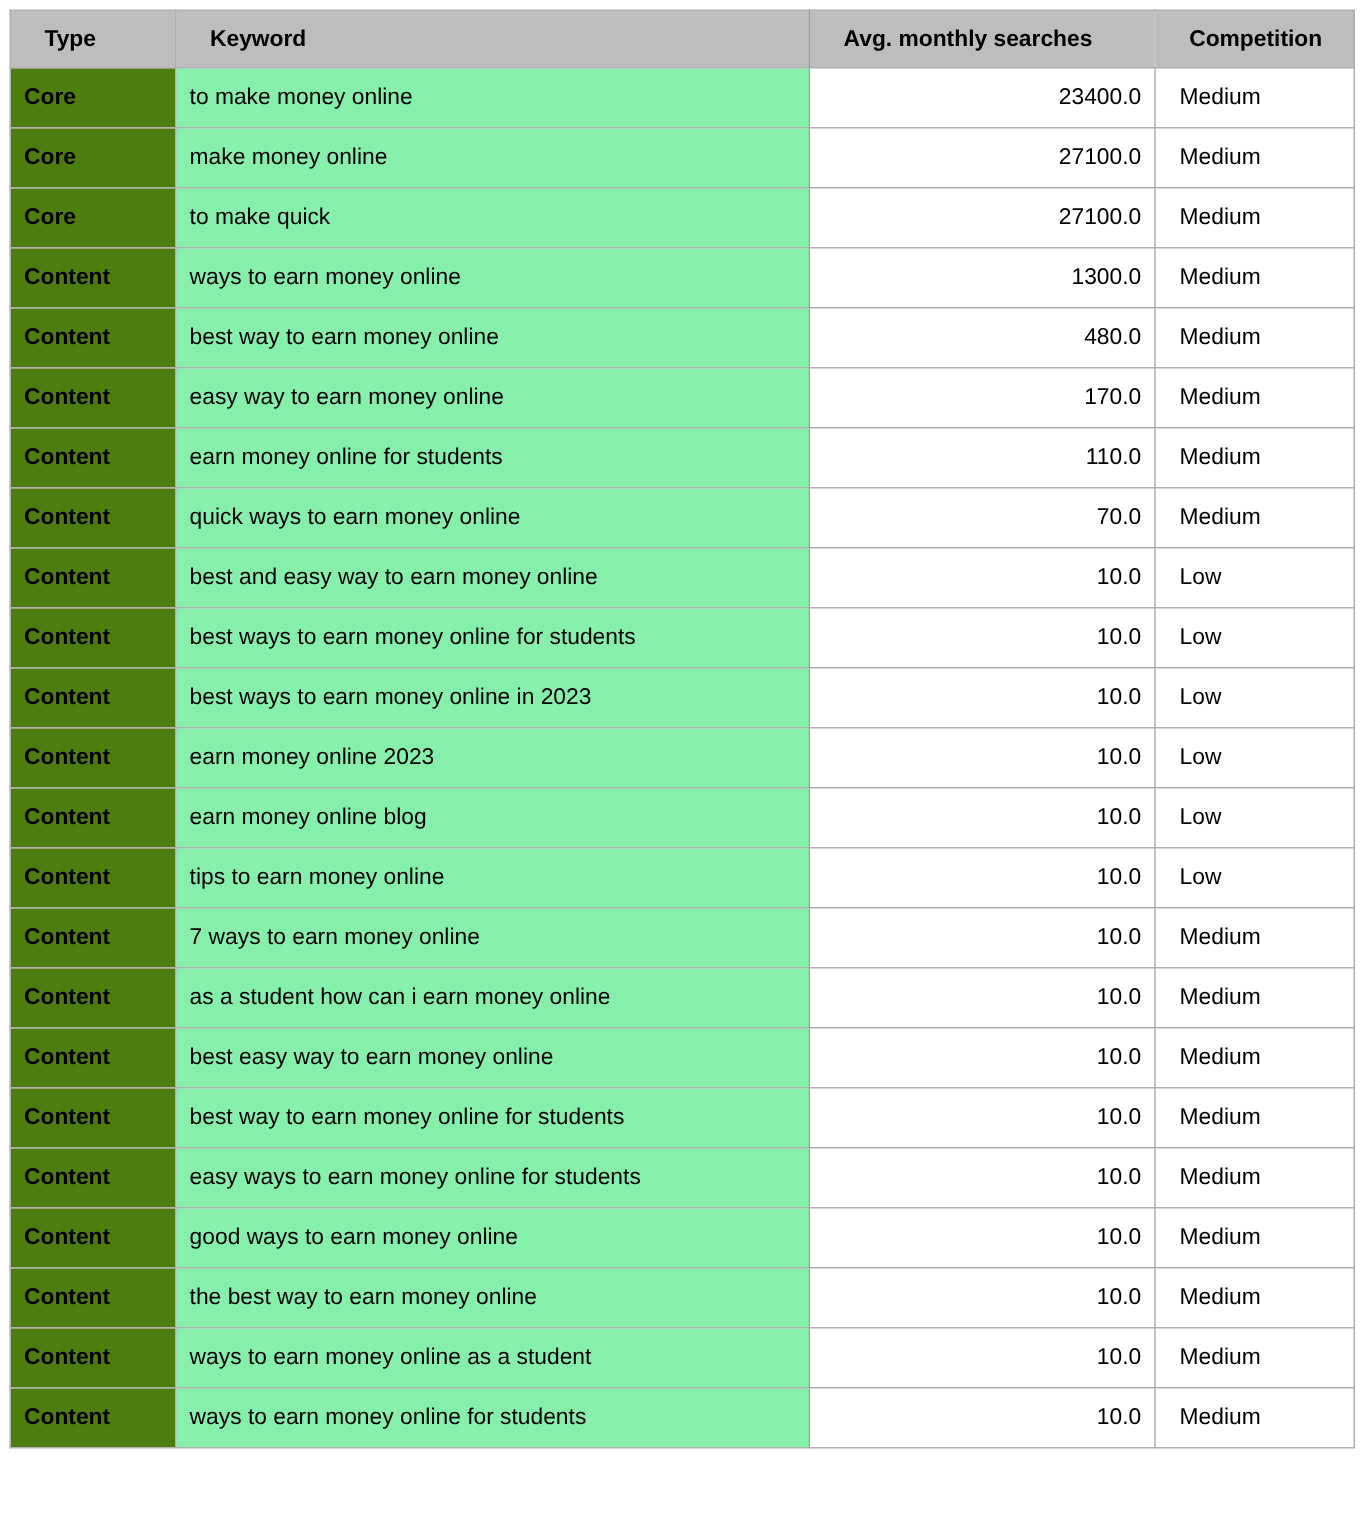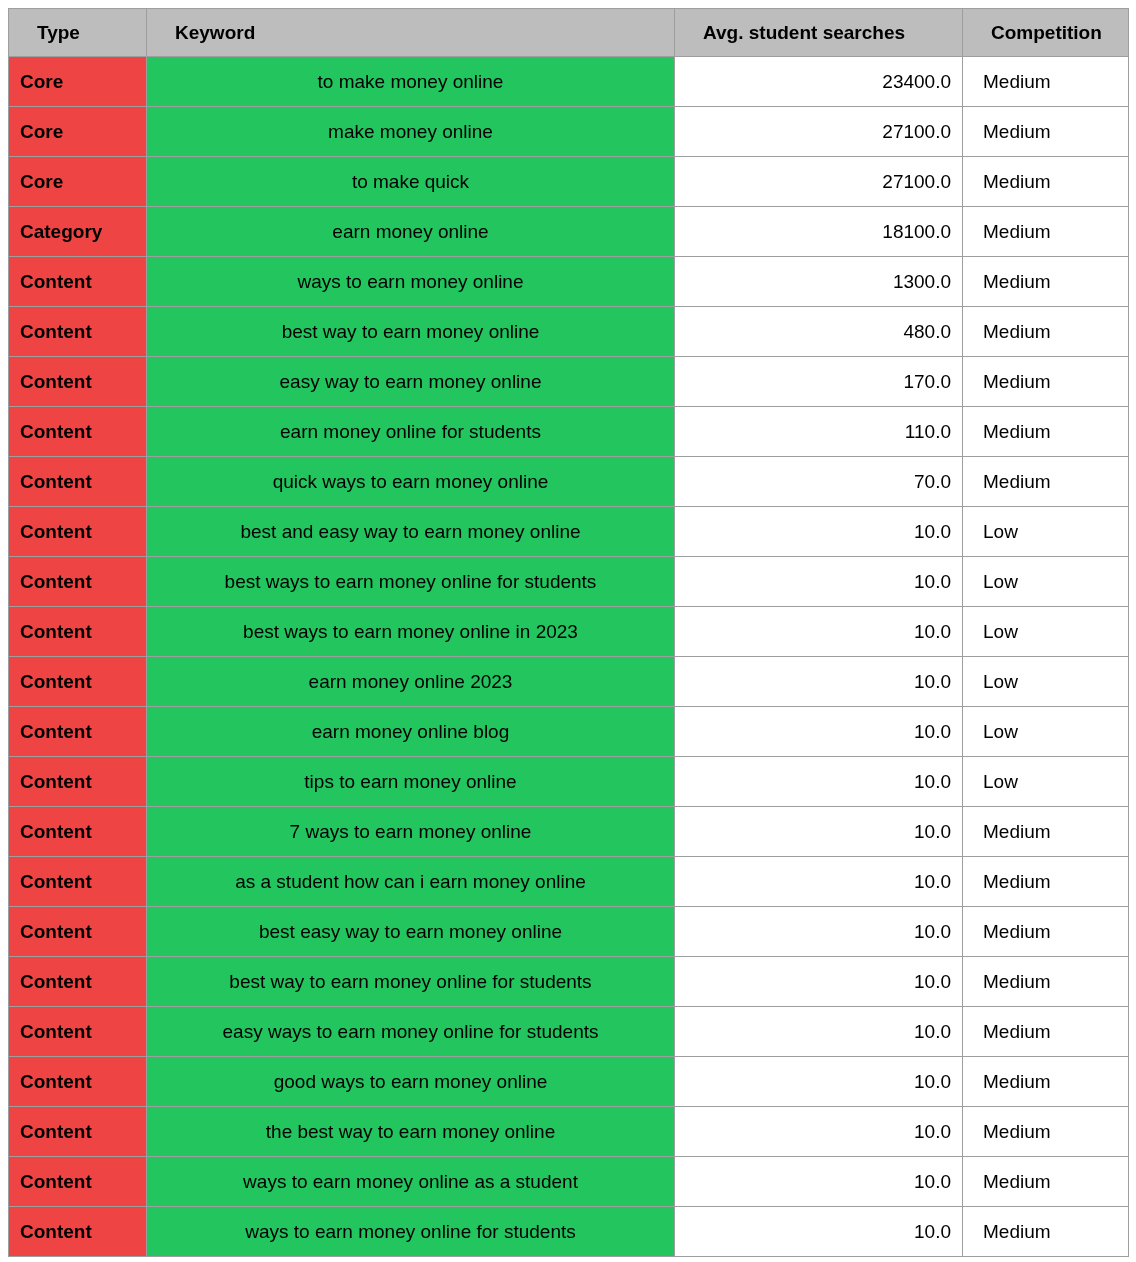--- a/index.html
+++ b/index.html
@@ -36,27 +36,27 @@
     background: #bdbdbd;
     font-weight: bold;
     text-align: left;
     height: 47px;
     padding-left: 28px;
   }
   table.keyword-table tbody tr {
     height: 50px;
   }
   table.keyword-table tbody th.type-cell {
-    background: #ef4444;
+    background: #4d7c0f;
     font-weight: bold;
     text-align: left;
   }
   table.keyword-table td.keyword-cell {
-    background: #22c55e;
-    text-align: center;
+    background: #86efac;
+    text-align: left;
   }
   table.keyword-table td.searches-cell {
     background: #ffffff;
     text-align: right;
   }
   table.keyword-table td.competition-cell {
     background: #ffffff;
     text-align: left;
     padding-left: 20px;
   }
@@ -73,47 +73,41 @@
     <colgroup>
       <col class="col-type">
       <col class="col-keyword">
       <col class="col-searches">
       <col class="col-competition">
     </colgroup>
     <thead>
       <tr>
         <th>Type</th>
         <th>Keyword</th>
-        <th>Avg. student searches</th>
+        <th>Avg. monthly searches</th>
         <th>Competition</th>
       </tr>
     </thead>
     <tbody>
         <tr>
           <th class="type-cell">Core</th>
           <td class="keyword-cell">to make money online</td>
           <td class="searches-cell">23400.0</td>
           <td class="competition-cell">Medium</td>
         </tr>
         <tr>
           <th class="type-cell">Core</th>
           <td class="keyword-cell">make money online</td>
           <td class="searches-cell">27100.0</td>
           <td class="competition-cell">Medium</td>
         </tr>
         <tr>
           <th class="type-cell">Core</th>
           <td class="keyword-cell">to make quick</td>
           <td class="searches-cell">27100.0</td>
-          <td class="competition-cell">Medium</td>
-        </tr>
-        <tr>
-          <th class="type-cell">Category</th>
-          <td class="keyword-cell">earn money online</td>
-          <td class="searches-cell">18100.0</td>
           <td class="competition-cell">Medium</td>
         </tr>
         <tr>
           <th class="type-cell">Content</th>
           <td class="keyword-cell">ways to earn money online</td>
           <td class="searches-cell">1300.0</td>
           <td class="competition-cell">Medium</td>
         </tr>
         <tr>
           <th class="type-cell">Content</th>

